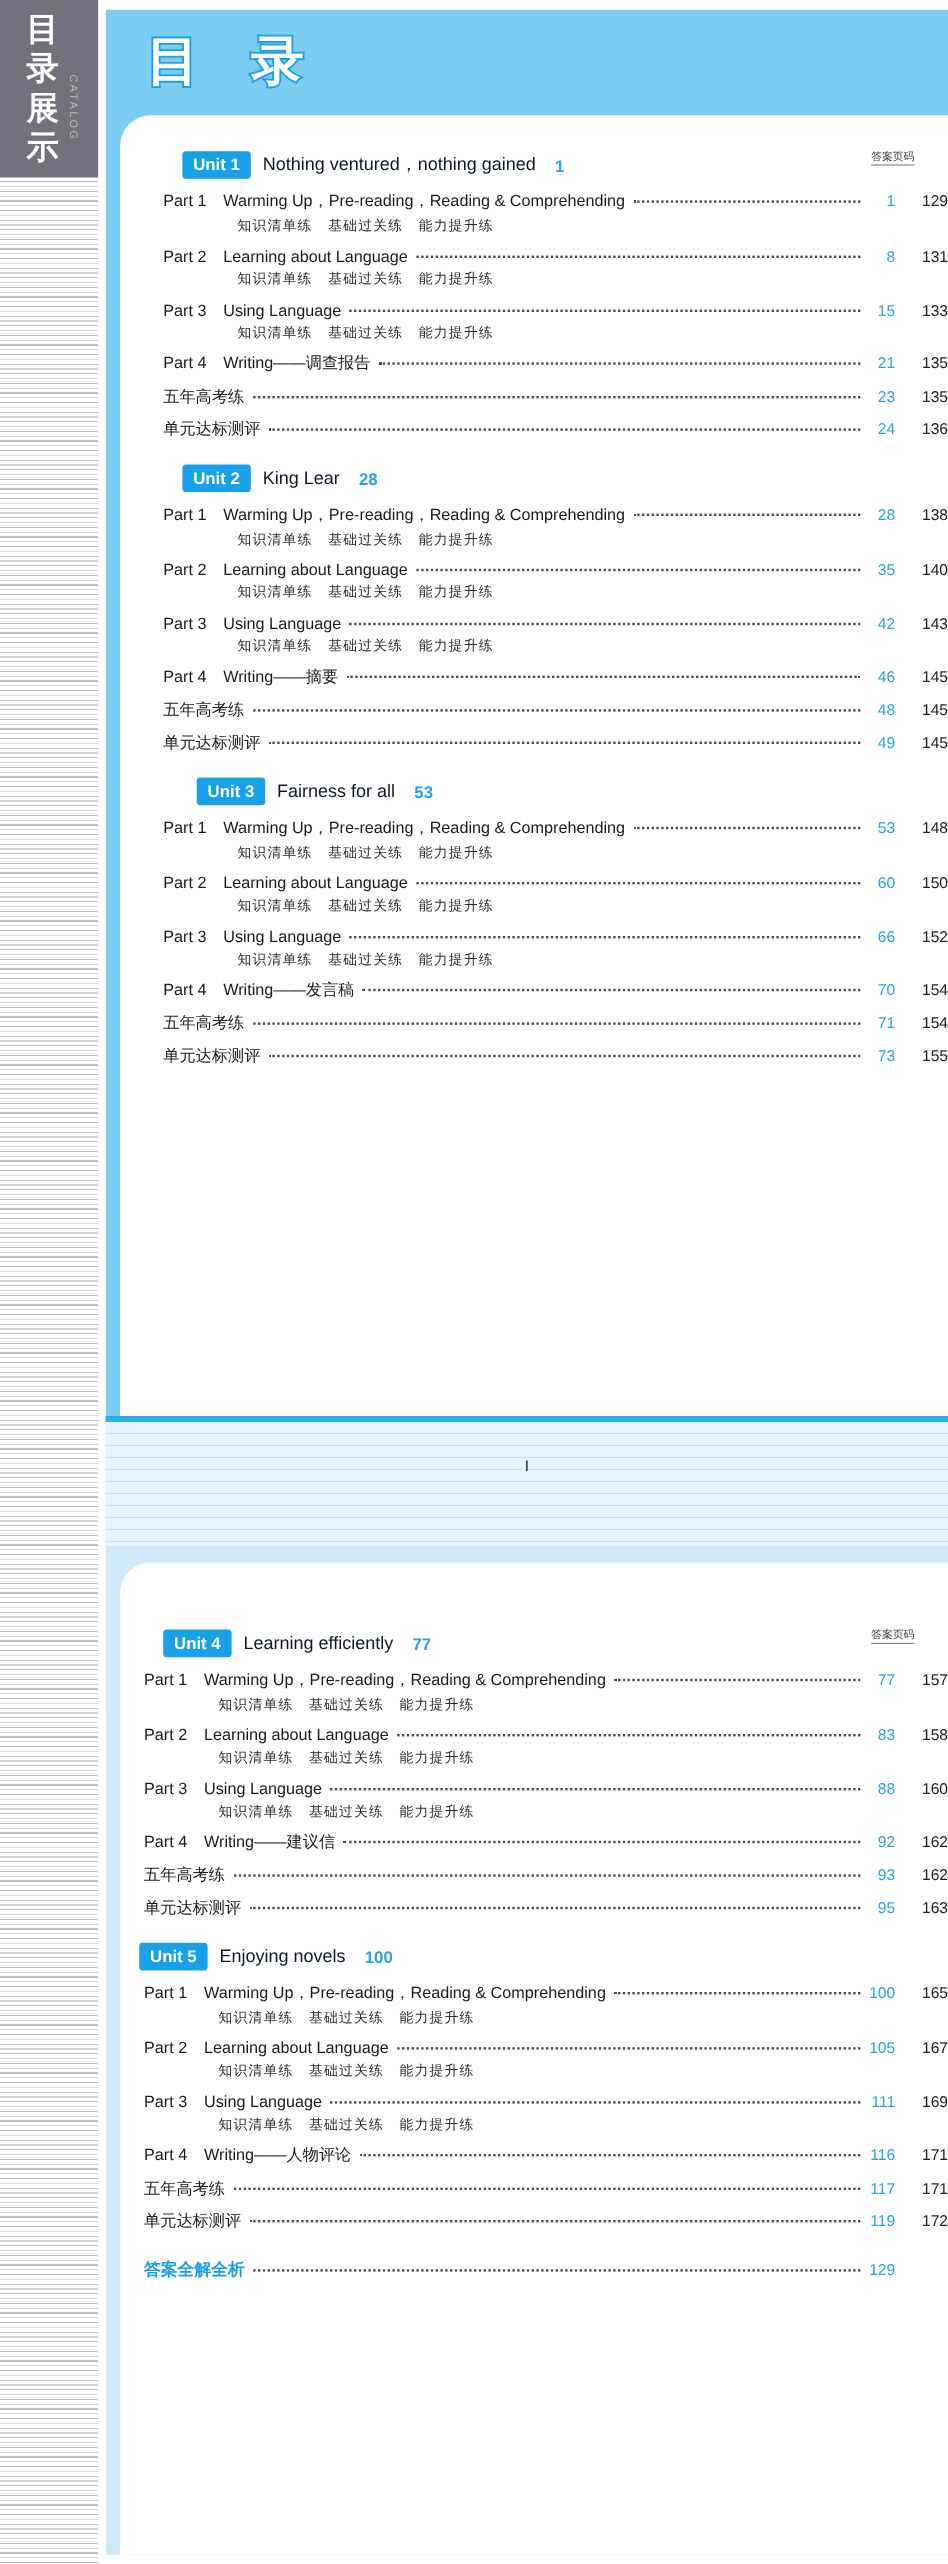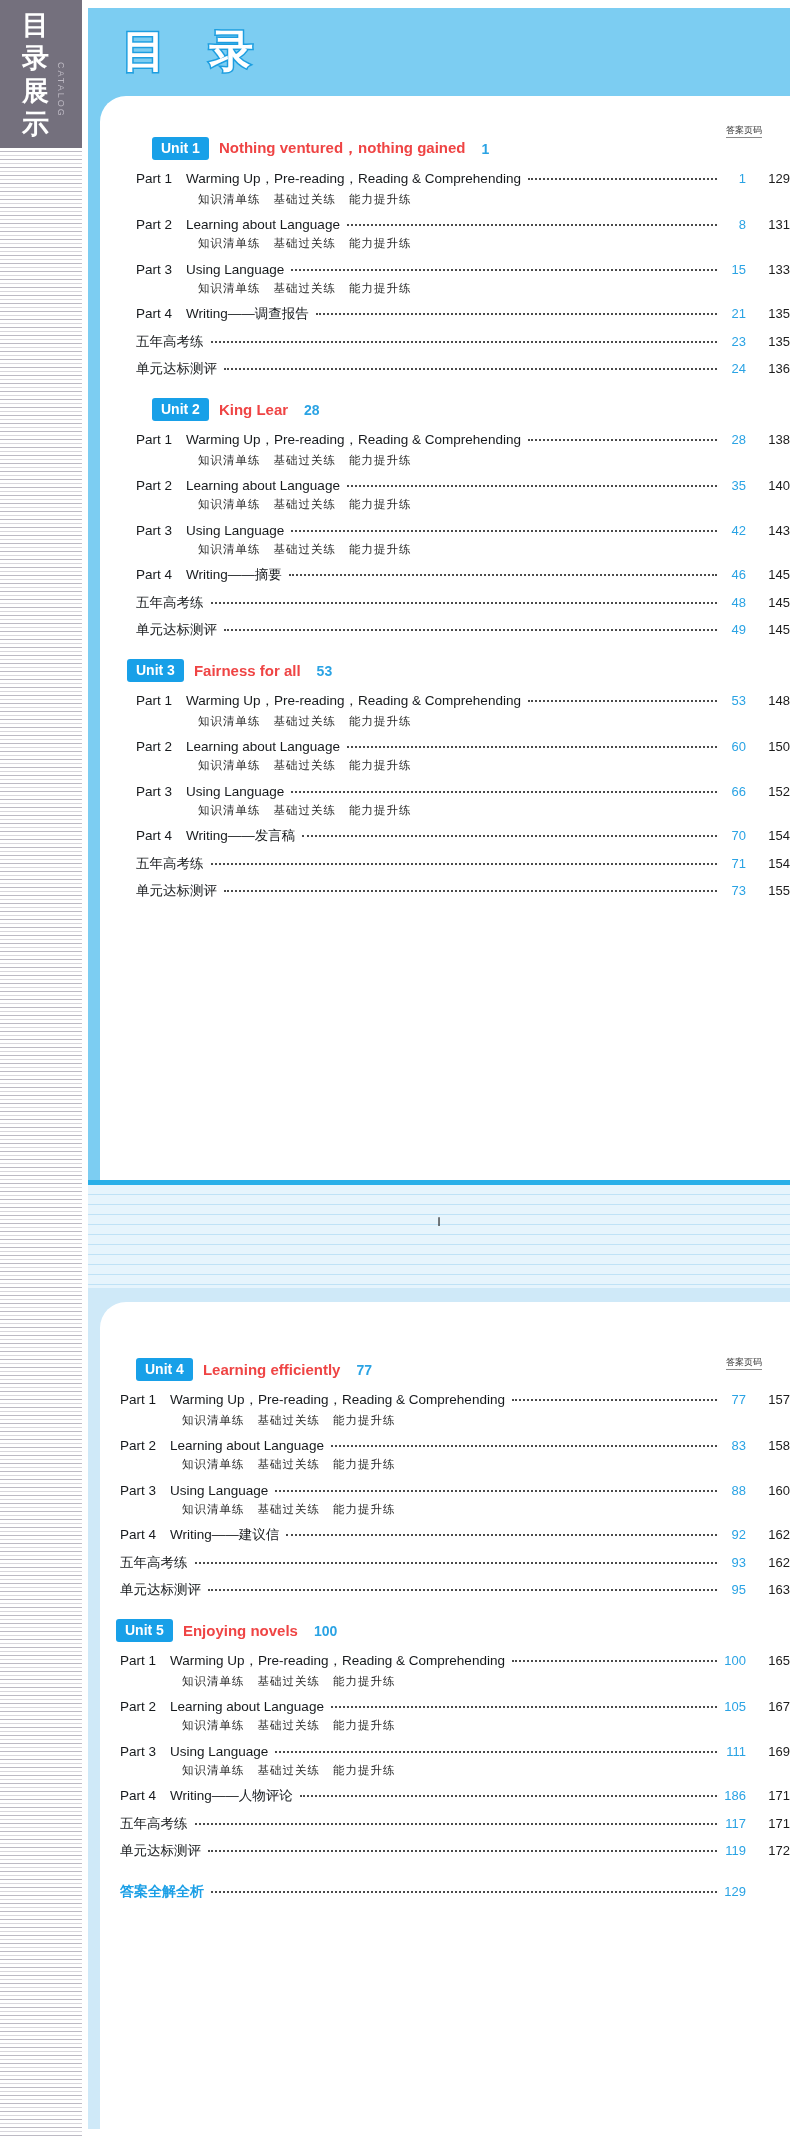--- a/index.html
+++ b/index.html
@@ -65,40 +65,40 @@
     position:absolute;left:34px;top:14px;
     font-size:44px;font-weight:700;letter-spacing:14px;
     color:#ffffff;
     -webkit-text-stroke:3px #1d9ee0;
     paint-order:stroke fill;
     font-family:"DejaVu Sans",sans-serif;
   }
 
   
   .toc{position:absolute;left:0;top:0;right:0;}
-  .p1-toc{padding:30px 0 0 0;margin-top:11px;}
+  .p1-toc{padding:30px 0 0 0;}
 
   .ansheader{
     position:absolute;font-size:9px;color:#3a3a3a;
     font-family:"DejaVu Serif",serif;white-space:nowrap;
     border-bottom:1px solid #8a8a8a;
   }
 
   .unit-head{
     display:flex;align-items:center;gap:10px;
     margin:0 0 6px 0;
   }
   .unit-badge{
     display:inline-block;background:#18a0e8;color:#ffffff;
     font-size:14px;font-weight:700;line-height:1;
     padding:4px 9px 5px 9px;border-radius:3px;
     font-family:"Liberation Sans",sans-serif;
   }
   .unit-title{
-    font-size:15px;font-weight:700;color:#ef4444;white-space:nowrap;
+    font-size:15px;font-weight:400;color:#0f172a;white-space:nowrap;
   }
   .unit-page{
     font-size:14px;color:#2aa3e4;font-weight:600;margin-left:6px;
   }
 
   .row{
     display:flex;align-items:baseline;
     font-size:13.5px;color:#16191c;white-space:nowrap;
     margin:7px 0 0 0;
   }
@@ -262,21 +262,21 @@
           </div>
           <div class="row plain" style="padding-left: 36px;">
             <span class="part"></span>
             <span class="nm">单元达标测评</span>
             <span class="dots"></span>
             <span class="pg">49</span>
             <span class="ans">145</span>
           </div>
         </div>
         <div class="unit-block">
-          <div class="unit-head" style="padding-left: 27px;">
+          <div class="unit-head" style="padding-left: 64px;">
             <span class="unit-badge">Unit 3</span>
             <span class="unit-title">Fairness for all</span>
             <span class="unit-page">53</span>
           </div>
           <div class="row" style="padding-left: 36px;">
             <span class="part">Part 1</span>
             <span class="nm">Warming Up，Pre-reading，Reading &amp; Comprehending</span>
             <span class="dots"></span>
             <span class="pg">53</span>
             <span class="ans">148</span>
@@ -412,21 +412,21 @@
             <span class="nm">Using Language</span>
             <span class="dots"></span>
             <span class="pg">111</span>
             <span class="ans">169</span>
           </div>
           <div class="sub" style="padding-left: 82px;"><span>知识清单练</span><span>基础过关练</span><span>能力提升练</span></div>
           <div class="row" style="padding-left: 20px;">
             <span class="part">Part 4</span>
             <span class="nm">Writing——人物评论</span>
             <span class="dots"></span>
-            <span class="pg">186</span>
+            <span class="pg">116</span>
             <span class="ans">171</span>
           </div>
           <div class="row plain" style="padding-left: 20px;">
             <span class="part"></span>
             <span class="nm">五年高考练</span>
             <span class="dots"></span>
             <span class="pg">117</span>
             <span class="ans">171</span>
           </div>
           <div class="row plain" style="padding-left: 20px;">

